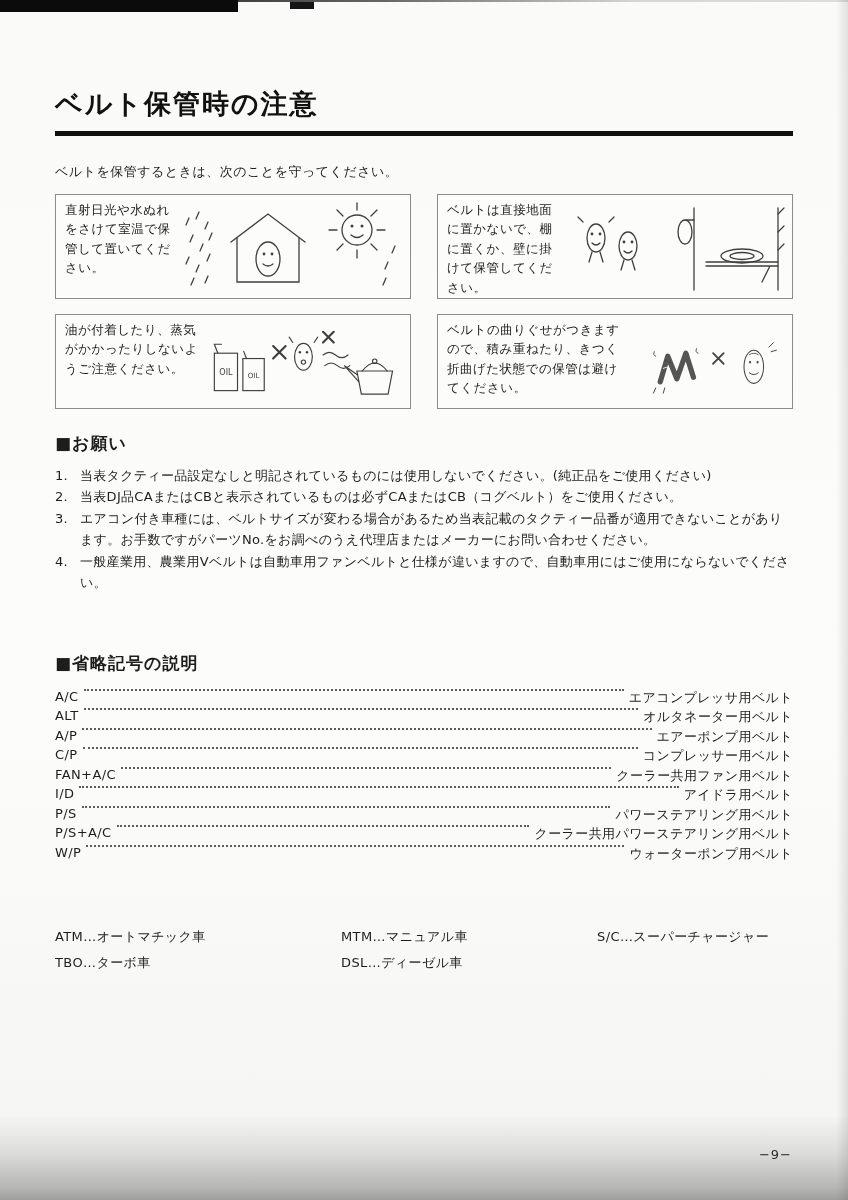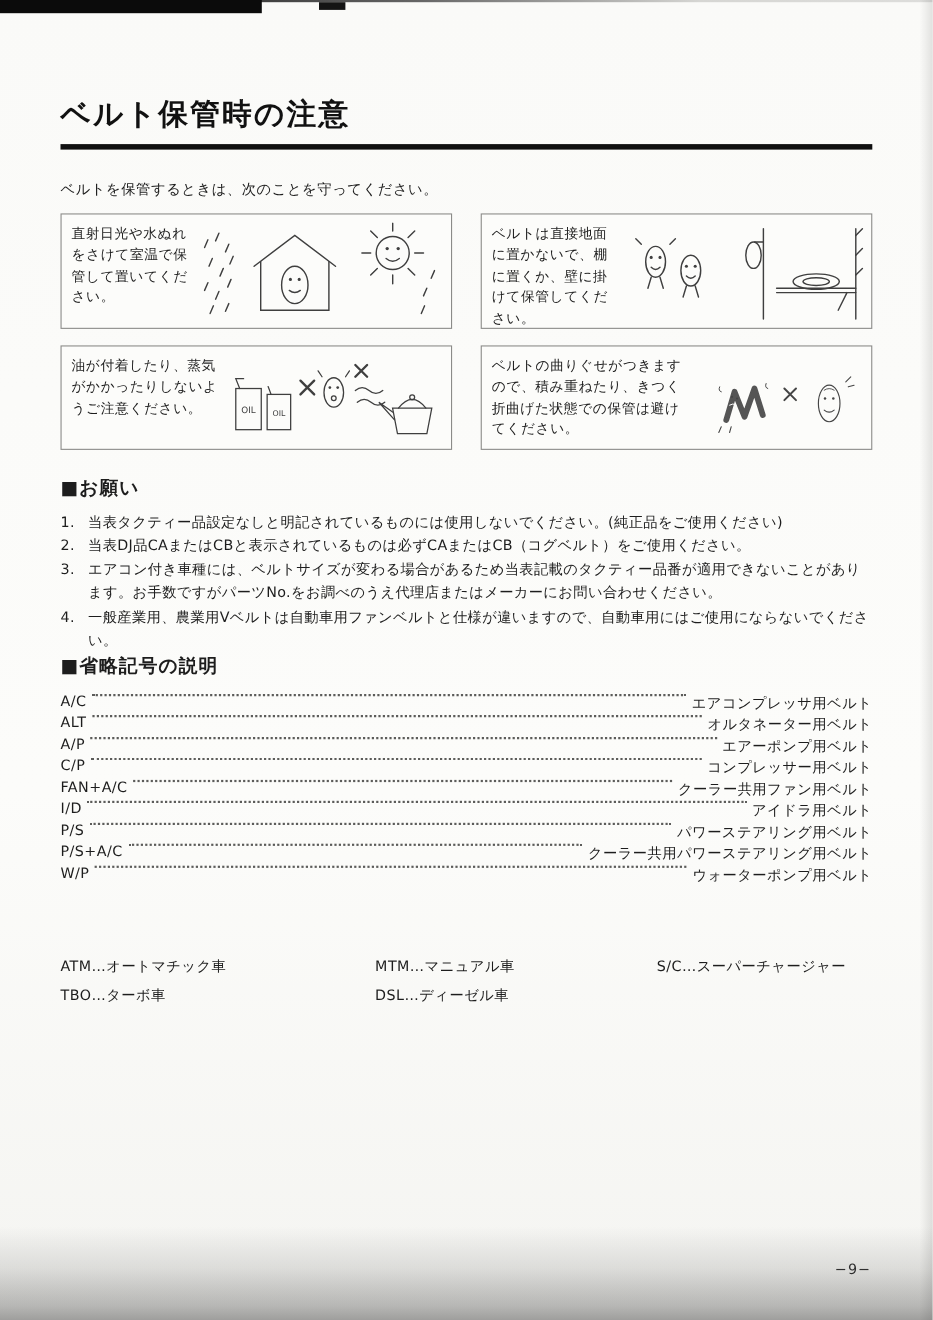--- a/index.html
+++ b/index.html
@@ -17,35 +17,35 @@
   .scan-edge-right{position:absolute;top:0;right:0;bottom:0;width:12px;background:linear-gradient(90deg,rgba(0,0,0,0),rgba(0,0,0,0.10));z-index:3;}
   .scan-shade-bottom{position:absolute;left:0;right:0;bottom:0;height:85px;
     background:linear-gradient(180deg,rgba(40,40,40,0) 0%,rgba(40,40,40,0.12) 45%,rgba(40,40,40,0.30) 85%,rgba(40,40,40,0.42) 100%);z-index:3;}
   
   .title{margin:0;padding-top:86px;font-size:27px;font-weight:bold;letter-spacing:2px;color:#111;}
   .title-rule{height:5px;background:#101010;margin-top:9px;}
   .intro{font-size:13px;margin-top:27px;letter-spacing:0.5px;}
   
   .panels{display:grid;grid-template-columns:356px 356px;grid-template-rows:105px 95px;gap:15px 26px;margin-top:13px;}
   .panel{border:1px solid #8b8b89;background:#fcfcfa;display:flex;align-items:flex-start;padding:7px 5px 4px 9px;box-sizing:border-box;}
-  .panel-text{font-size:12.5px;line-height:1.55;letter-spacing:0.5px;flex:none;}
+  .panel-text{font-size:12.5px;line-height:1.55;letter-spacing:0.5px;flex:none;font-family:Liberation Mono, monospace;}
   .panel.p1 .panel-text{width:112px;}
   .panel.p2 .panel-text{width:118px;}
   .panel.p3 .panel-text{width:144px;}
   .panel.p4 .panel-text{width:174px;}
   .panel svg{flex:1;height:100%;min-width:0;}
   
   .sec-heading{font-size:17px;font-weight:bold;margin:0;letter-spacing:1px;}
   .notice-heading{margin-top:23px;}
   .notice-list{margin-top:10px;}
   .notice-item{display:flex;font-size:13px;line-height:1.65;letter-spacing:0.3px;}
   .notice-num{flex:none;width:25px;}
   .notice-text{flex:1;}
   
-  .abbrev-heading{}
+  .abbrev-heading{margin-top:58px;}
   .abbrev-list{margin-top:14px;}
   .abbrev-row{display:flex;align-items:flex-start;height:19.5px;font-size:13px;letter-spacing:0.4px;}
   .abbrev-code{flex:none;}
   .abbrev-leader{flex:1;height:0;border-bottom:2px dotted #5c5c5a;margin:0 5px;}
   .abbrev-desc{flex:none;}
   
   .vehicle-grid{display:grid;grid-template-columns:286px 256px 1fr;row-gap:8px;margin-top:64px;font-size:13px;letter-spacing:0.4px;}
   .vehicle-item{white-space:nowrap;}
   
   .page-number{position:absolute;right:56px;bottom:38px;font-size:13px;color:#2e2e2e;z-index:5;letter-spacing:1px;}

